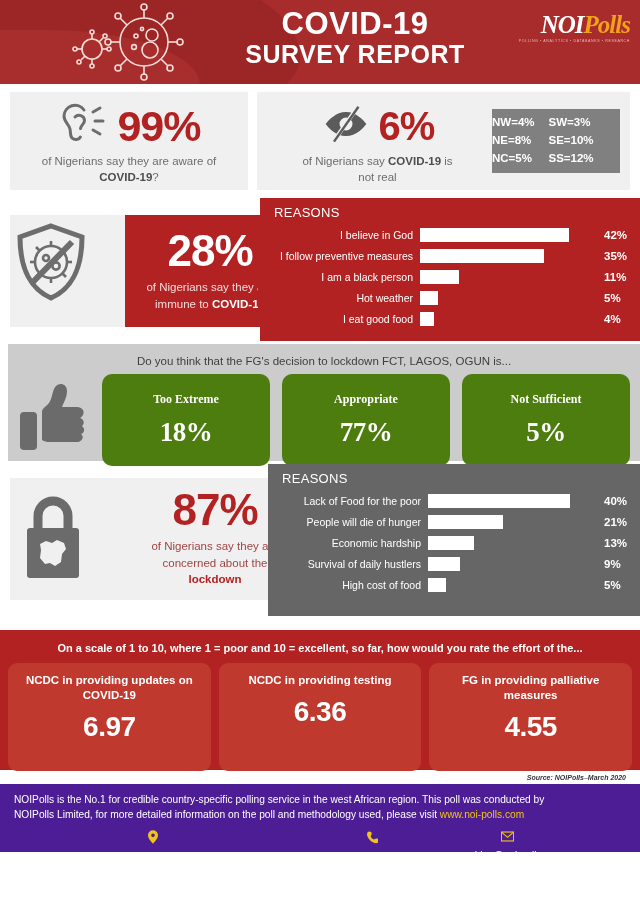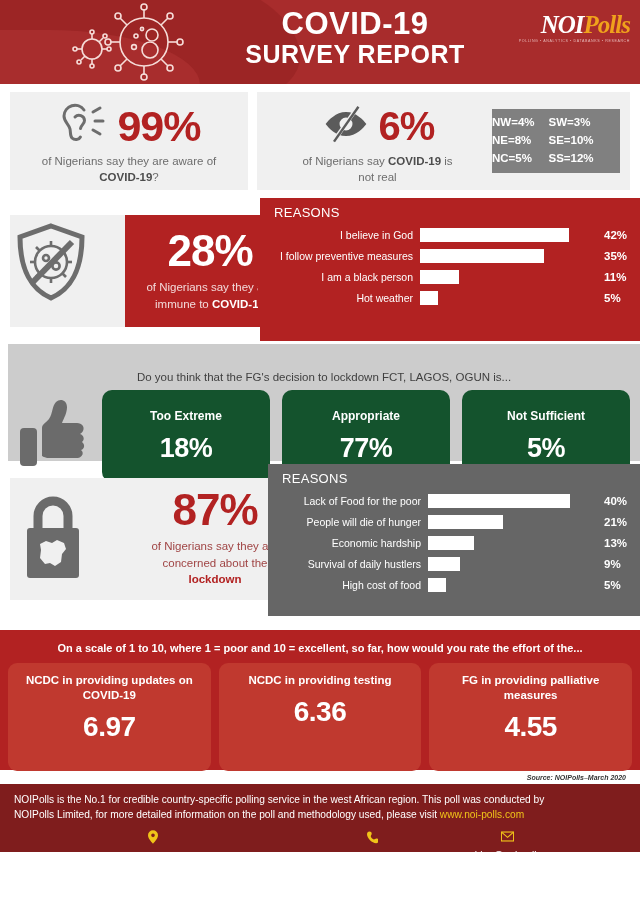--- a/index.html
+++ b/index.html
@@ -88,26 +88,26 @@
   .bar-row { display:flex; align-items:center; height:21px; }
   .bar-label { font-size:10.5px; color:#fff; text-align:right; padding-right:7px; flex:0 0 auto; }
   .bar-track { flex:1 1 auto; height:14px; position:relative; }
   .bar-fill { height:14px; background:#ffffff; display:block; }
   .bar-fill.seg { background-image: repeating-linear-gradient(
         to right, #ffffff 0px, #ffffff 16px, transparent 16px, transparent 18px); }
   .bar-val { flex:0 0 34px; font-size:11.5px; font-weight:bold; color:#fff;
              text-align:left; padding-left:8px; }
 
   
-  .sec-opinion { background:#cccccc; margin:3px 0 0 8px; height:117px; position:relative; padding:16px 10px; }
+  .sec-opinion { background:#cccccc; margin:3px 0 0 8px; height:117px; position:relative; padding:0 10px; }
   .opinion-q { text-align:center; font-size:11.5px; color:#3f3f3f; padding-top:11px; }
   .opinion-row { display:flex; align-items:center; gap:12px; margin-top:7px; }
   .thumb-wrap { width:72px; height:84px; flex:0 0 72px; }
-  .opt-card { flex:1; height:92px; background:#14532d; border-radius:10px;
-              display:flex; flex-direction:column; align-items:center; justify-content:center; }
+  .opt-card { flex:1; height:92px; background:#4d7c0f; border-radius:10px;
+              display:flex; flex-direction:column; align-items:center; justify-content:center;font-family:Liberation Serif, serif; }
   .opt-label { color:#fff; font-size:12px; font-weight:bold; }
   .opt-val { color:#fff; font-size:27px; font-weight:bold; margin-top:10px; letter-spacing:-.5px; }
 
   
   .sec-lock { position:relative; height:152px; margin-top:3px; }
   .lock-left { position:absolute; left:10px; top:14px; width:380px; height:122px; background:#f0f0f0; }
   .lock-wrap { position:absolute; left:22px; top:28px; width:62px; height:88px; }
   .lock-num { position:absolute; left:95px; top:24px; width:240px; text-align:center;
               font-size:44px; font-weight:bold; color:#b22222; letter-spacing:-1px; line-height:1; }
   .lock-cap { position:absolute; left:95px; top:74px; width:240px; text-align:center;
@@ -121,21 +121,21 @@
   .rate-q { text-align:center; color:#fff; font-size:11px; font-weight:bold; padding-top:12px; }
   .rate-row { display:flex; gap:8px; margin-top:9px; }
   .rate-card { flex:1; height:108px; background:#c0392f; border-radius:9px; text-align:center;
                padding-top:10px; }
   .rate-card .lbl { color:#fff; font-size:11.5px; font-weight:bold; line-height:1.3; padding:0 6px; }
   .rate-card .val { color:#fff; font-size:28px; font-weight:bold; margin-top:8px; letter-spacing:-.5px; }
 
   
   .source { text-align:right; font-size:7px; color:#333; padding:4px 14px 3px 0;
             font-style:italic; font-weight:bold; background:#fff; }
-  .footer { background:#7f1d1d; color:#fff; padding:8px 14px 8px 14px; height:68px; }
+  .footer { background:#4c1d95; color:#fff; padding:8px 14px 8px 14px; height:68px; }
   .footer-text { font-size:10.2px; line-height:1.5; }
   .footer-text a, .link-yellow { color:#f0c419; text-decoration:none; }
   .footer-contact { display:flex; align-items:center; margin-top:7px; font-size:10.2px; }
   .fc-item { display:flex; align-items:center; gap:6px;flex-direction:column; }
   .fc-1 { width:278px; } .fc-2 { width:160px; }
   .ficon { color:#f0c419; font-size:13px; line-height:1; }
 </style>
 </head>
 <body>
 
@@ -308,20 +308,27 @@
             </div>
             <div class="bar-val">11%</div>
           </div>
           <div class="bar-row">
             <div class="bar-label" style="flex: 0 0 150px;">Hot weather</div>
             <div class="bar-track">
               <span class="bar-fill seg" style="width: 17.75px;"></span>
             </div>
             <div class="bar-val">5%</div>
           </div>
+          <div class="bar-row">
+            <div class="bar-label" style="flex: 0 0 150px;">I eat good food</div>
+            <div class="bar-track">
+              <span class="bar-fill seg" style="width: 14.2px;"></span>
+            </div>
+            <div class="bar-val">4%</div>
+          </div>
         </div>
     </div>
   </div>
 
   <div class="sec-opinion">
     <div class="opinion-q">Do you think that the FG's decision to lockdown FCT, LAGOS, OGUN is...</div>
     <div class="opinion-row">
       <div class="thumb-wrap">
         <svg viewBox="0 0 72 84" width="72" height="84">
           <g fill="#6b6b6b">

